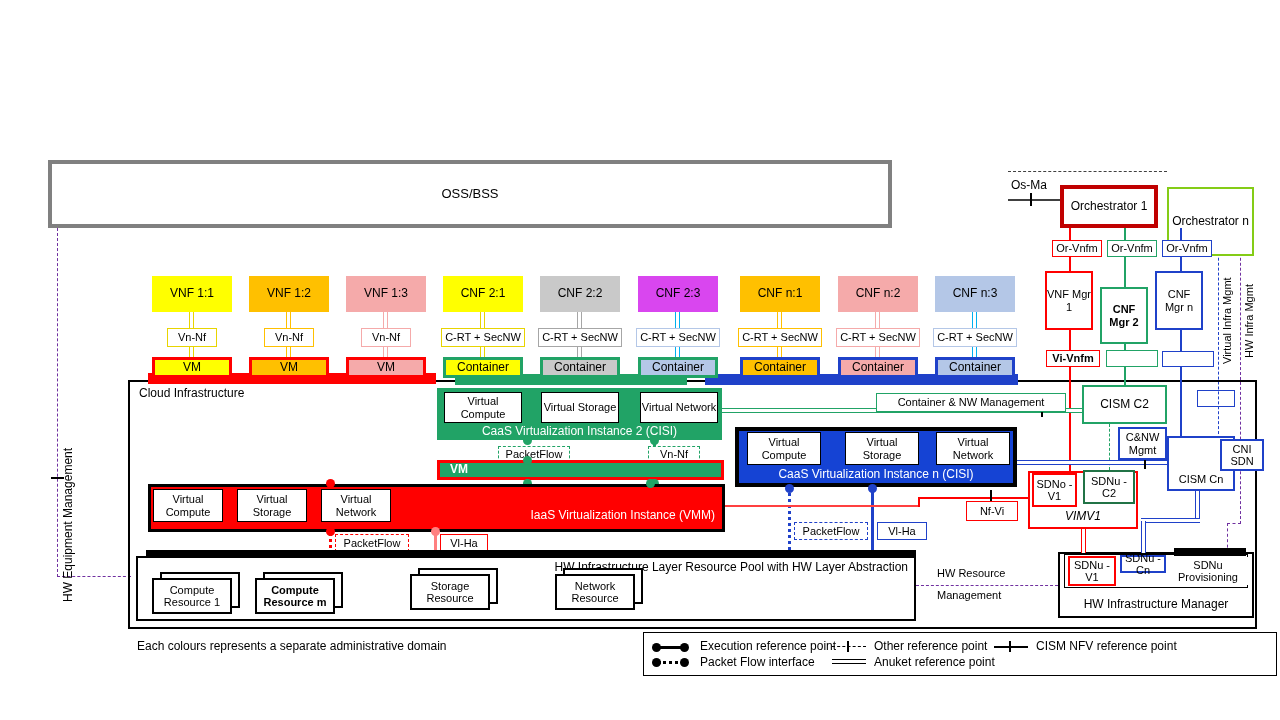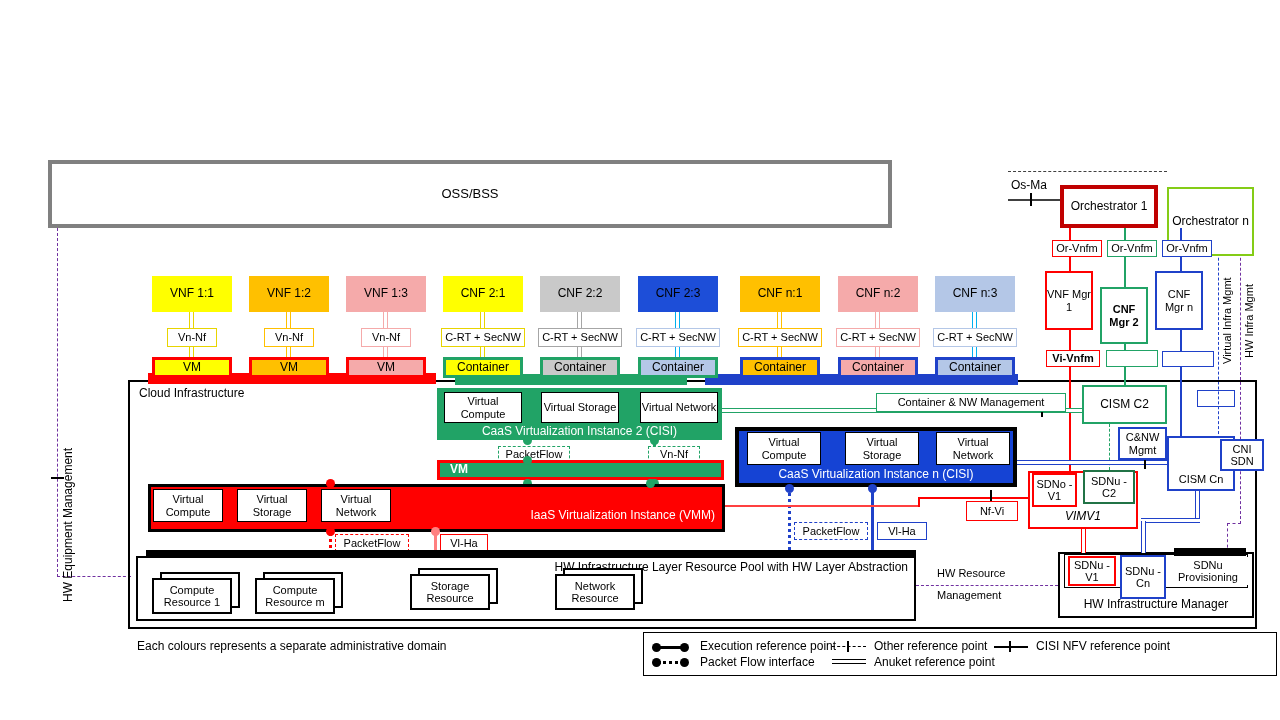--- a/index.html
+++ b/index.html
@@ -85,21 +85,21 @@
   <div class="abs cbox t12" style="left: 443px; top: 276px; width: 80px; height: 36px; background-color: rgb(255, 255, 0);">CNF 2:1</div>
   <div class="abs cbox t11" style="left: 441px; top: 328px; width: 84px; height: 19px; border: 1.2px solid rgb(232, 212, 0);">C-RT + SecNW</div>
   <div class="abs cbox t12" style="left: 443px; top: 357px; width: 80px; height: 21px; border: 3px solid rgb(33, 163, 102); background-color: rgb(255, 255, 0);">Container</div>
 
   <div class="abs dbl-v" style="left: 577px; top: 312px; height: 45px; border-color: rgb(166, 166, 166);"></div>
   <div class="abs cbox t12" style="left: 540px; top: 276px; width: 80px; height: 36px; background-color: rgb(201, 201, 201);">CNF 2:2</div>
   <div class="abs cbox t11" style="left: 538px; top: 328px; width: 84px; height: 19px; border: 1.2px solid rgb(166, 166, 166);">C-RT + SecNW</div>
   <div class="abs cbox t12" style="left: 540px; top: 357px; width: 80px; height: 21px; border: 3px solid rgb(33, 163, 102); background-color: rgb(201, 201, 201);">Container</div>
 
   <div class="abs dbl-v" style="left: 675px; top: 312px; height: 45px; border-color: rgb(0, 176, 240);"></div>
-  <div class="abs cbox t12" style="left: 638px; top: 276px; width: 80px; height: 36px; background-color: #1d4ed8;">CNF 2:3</div>
+  <div class="abs cbox t12" style="left: 638px; top: 276px; width: 80px; height: 36px; background-color: #d946ef;">CNF 2:3</div>
   <div class="abs cbox t11" style="left: 636px; top: 328px; width: 84px; height: 19px; border: 1.2px solid rgb(180, 199, 231);">C-RT + SecNW</div>
   <div class="abs cbox t12" style="left: 638px; top: 357px; width: 80px; height: 21px; border: 3px solid rgb(33, 163, 102); background-color: rgb(180, 199, 231);">Container</div>
 
   <div class="abs dbl-v" style="left: 777px; top: 312px; height: 45px; border-color: rgb(255, 192, 0);"></div>
   <div class="abs cbox t12" style="left: 740px; top: 276px; width: 80px; height: 36px; background-color: rgb(255, 192, 0);">CNF n:1</div>
   <div class="abs cbox t11" style="left: 738px; top: 328px; width: 84px; height: 19px; border: 1.2px solid rgb(255, 192, 0);">C-RT + SecNW</div>
   <div class="abs cbox t12" style="left: 740px; top: 357px; width: 80px; height: 21px; border: 3px solid rgb(31, 65, 201); background-color: rgb(255, 192, 0);">Container</div>
 
   <div class="abs dbl-v" style="left: 875px; top: 312px; height: 45px; border-color: rgb(245, 170, 170);"></div>
   <div class="abs cbox t12" style="left: 838px; top: 276px; width: 80px; height: 36px; background-color: rgb(245, 170, 170);">CNF n:2</div>
@@ -188,34 +188,34 @@
   <div class="abs cbox t11" style="left: 1083px; top: 470px; width: 52px; height: 34px; border: 2px solid rgb(33, 115, 70);">SDNu -C2</div>
   <div class="abs t12" style="left:1028px;top:509px;width:110px;text-align:center;font-style:italic;">VIMV1</div>
 
   <div class="abs" style="left:136px;top:556px;width:780px;height:65px;border:2px solid #000;background:#fff;"></div>
   <div class="abs" style="left:146px;top:550px;width:770px;height:8px;background:#000;"></div>
   <div class="abs t12" style="left:400px;top:560px;width:508px;text-align:right;">HW Infrastructure Layer Resource Pool with HW Layer Abstraction</div>
 
   <div class="abs" style="left:160px;top:572px;width:80px;height:36px;border:2px solid #000;background:#fff;"></div>
   <div class="abs cbox t11" style="left:152px;top:578px;width:80px;height:36px;border:2px solid #000;">Compute Resource 1</div>
   <div class="abs" style="left:263px;top:572px;width:80px;height:36px;border:2px solid #000;background:#fff;"></div>
-  <div class="abs cbox t11" style="left:255px;top:578px;width:80px;height:36px;border:2px solid #000;">Compute Resource m</div>
+  <div class="abs cbox t11" style="left:255px;top:578px;width:80px;height:36px;border:2px solid #000;font-weight:bold;">Compute Resource m</div>
   <div class="abs" style="left:418px;top:568px;width:80px;height:36px;border:2px solid #000;background:#fff;"></div>
   <div class="abs cbox t11" style="left:410px;top:574px;width:80px;height:36px;border:2px solid #000;">Storage Resource</div>
   <div class="abs" style="left:563px;top:568px;width:80px;height:36px;border:2px solid #000;background:#fff;"></div>
   <div class="abs cbox t11" style="left:555px;top:574px;width:80px;height:36px;border:2px solid #000;">Network Resource</div>
 
   <div class="abs" style="left:916px;top:585px;width:142px;height:0;border-top:1.6px dashed #7030A0;"></div>
   <div class="abs t11" style="left:937px;top:567px;">HW Resource</div>
   <div class="abs t11" style="left:937px;top:589px;">Management</div>
 
   <div class="abs" style="left:1058px;top:552px;width:196px;height:66px;border:2px solid #000;background:#fff;"></div>
   <div class="abs" style="left:1064px;top:554px;width:184px;height:34px;border:1px solid #000;"></div>
   <div class="abs cbox t11" style="left: 1068px; top: 556px; width: 48px; height: 30px; border: 2px solid rgb(255, 0, 0);">SDNu -V1</div>
-  <div class="abs cbox t11" style="left: 1120px; top: 555px; width: 46px; height: 44px; border: 2px solid rgb(31, 65, 201);">SDNu -Cn</div>
+  <div class="abs cbox t11" style="left: 1120px; top: 555px; width: 46px; height: 18px; border: 2px solid rgb(31, 65, 201);">SDNu -Cn</div>
   <div class="abs" style="left:1174px;top:548px;width:72px;height:8px;background:#000;"></div>
   <div class="abs cbox t11" style="left:1168px;top:557px;width:80px;height:28px;border:none;">SDNu Provisioning</div>
   <div class="abs t12" style="left:1058px;top:597px;width:196px;text-align:center;">HW Infrastructure Manager</div>
 
   <div class="abs dbl-v" style="left: 1081px; top: 529px; height: 24px; border-color: rgb(255, 0, 0);"></div>
   <div class="abs dbl-v" style="left: 1195px; top: 491px; height: 30px; border-color: rgb(31, 65, 201);"></div>
   <div class="abs dbl-h" style="left: 1141px; top: 518px; width: 59px; border-color: rgb(31, 65, 201);"></div>
   <div class="abs dbl-v" style="left: 1141px; top: 521px; height: 32px; border-color: rgb(31, 65, 201);"></div>
 
   <div class="abs" style="left:643px;top:632px;width:634px;height:44px;border:1.5px solid #000;"></div>
@@ -227,17 +227,17 @@
   <div class="abs dot" style="left:652px;top:658px;background:#000;"></div>
   <div class="abs dot" style="left:680px;top:658px;background:#000;"></div>
   <div class="abs t12" style="left:700px;top:655px;">Packet Flow interface</div>
   <div class="abs" style="left:832px;top:646px;width:34px;height:0;border-top:1.6px dashed #000;"></div>
   <div class="abs" style="left:847px;top:641px;width:1.6px;height:11px;background:#000;"></div>
   <div class="abs t12" style="left:874px;top:639px;">Other reference point</div>
   <div class="abs dbl-h" style="left:832px;top:659px;width:34px;border-color:#000;"></div>
   <div class="abs t12" style="left:874px;top:655px;">Anuket reference point</div>
   <div class="abs" style="left:994px;top:646px;width:34px;height:2px;background:#000;"></div>
   <div class="abs" style="left:1009px;top:641px;width:1.6px;height:11px;background:#000;"></div>
-  <div class="abs t12" style="left:1036px;top:639px;">CISI NFV reference point</div>
+  <div class="abs t12" style="left:1036px;top:639px;">CISM NFV reference point</div>
 
   <div class="abs t12" style="left:137px;top:639px;">Each colours represents a separate administrative domain</div>
 
 </div>
 
 </body></html>

